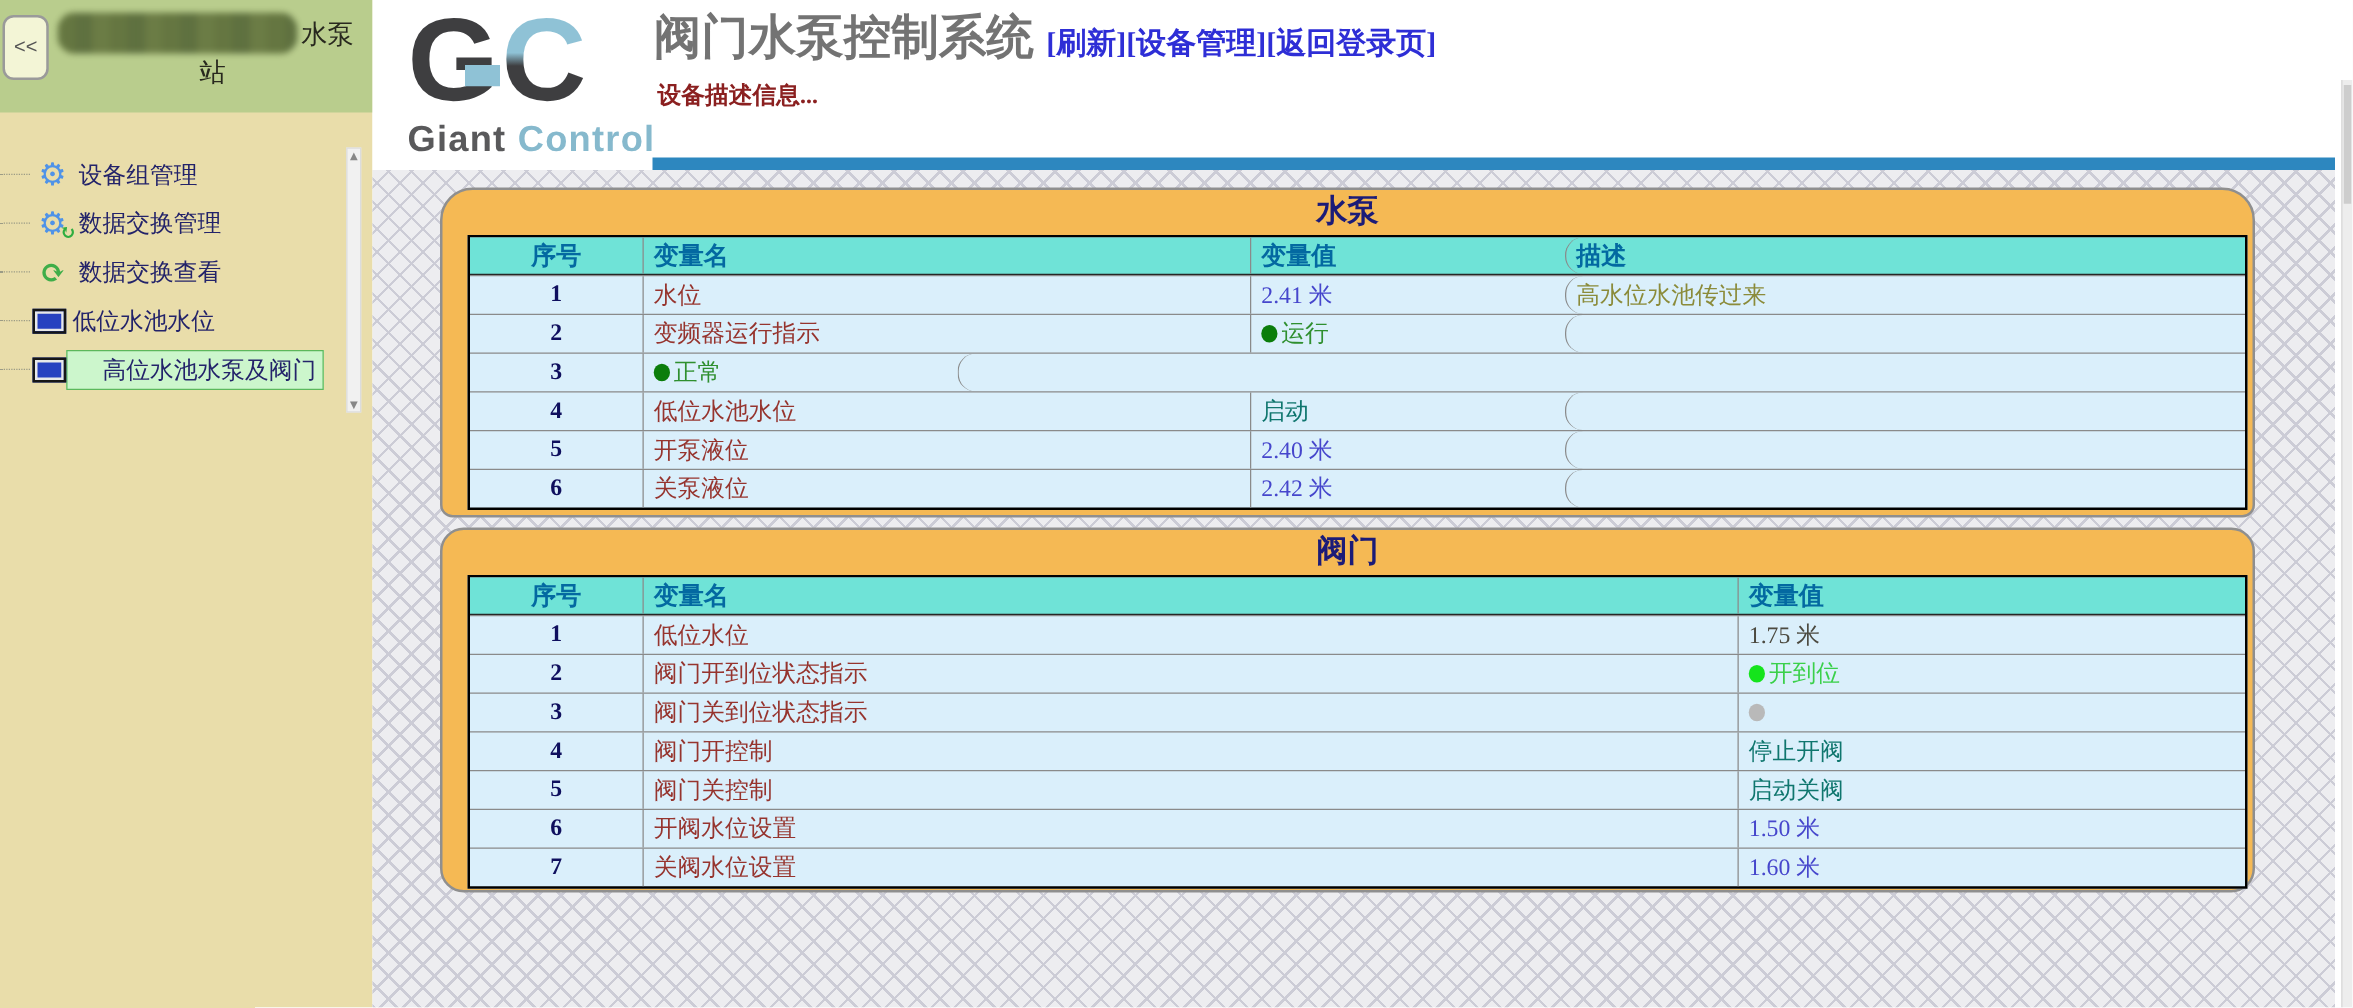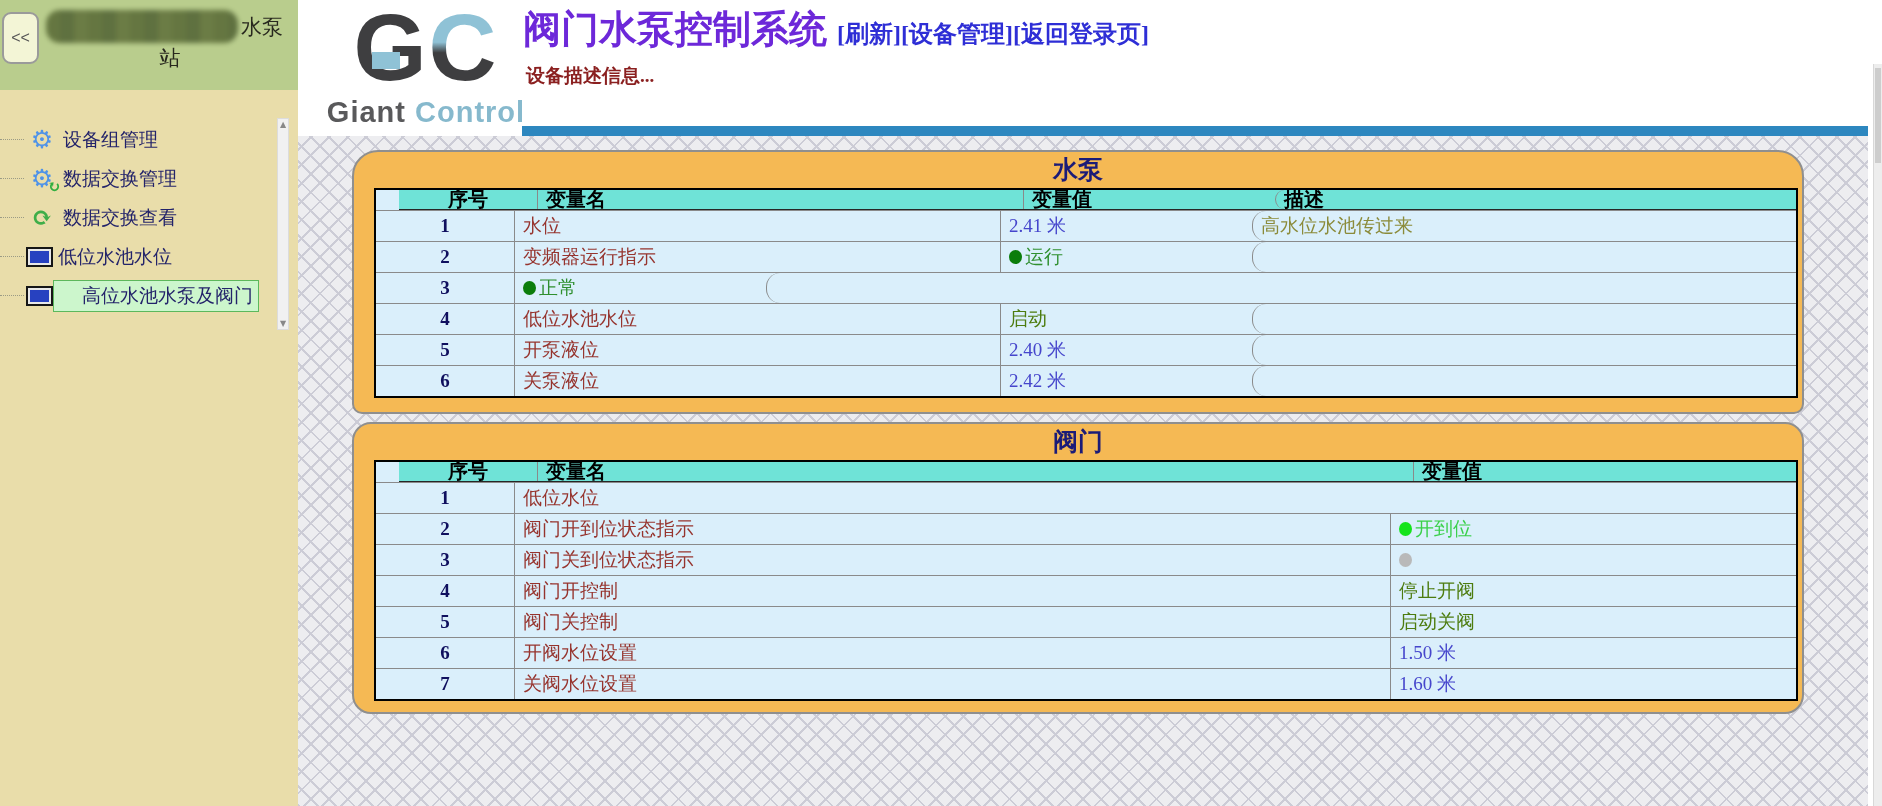--- a/index.html
+++ b/index.html
@@ -40,32 +40,32 @@
   .side-scrollbar { position:absolute; left:277px; top:118px; width:12px; height:212px;
                     background:#f1f1f1; border:1px solid #dcdcdc; cursor:pointer; }
   .side-scrollbar .arr { position:absolute; left:0; width:100%; text-align:center;
                          font-size:8px; color:#888; font-family:"DejaVu Sans",sans-serif; }
   .side-scrollbar .up { top:1px; } .side-scrollbar .down { bottom:1px; }
 
   
   .main { position:absolute; left:298px; top:0; width:1584px; height:806px; }
   .topbar { position:absolute; left:0; top:0; width:1584px; height:136px; background:#fff; }
 
-  .logo { position:absolute; left:28px; top:2px; width:200px; text-align:center;
+  .logo { position:absolute; left:28px; top:2px; width:200px; text-align:left;
           font-family:"Liberation Sans",sans-serif; }
   .gc { font-size:94px; line-height:92px; font-weight:800; letter-spacing:2px; position:relative; }
   .gc .g { color:#3e3e40; }
   .gc .gbar { position:absolute; left:46px; top:50px; width:28px; height:17px; background:#8fc2d6; }
   .gc .c { background:linear-gradient(#8fc2d6 0 45%, #3e3e40 55% 100%);
            -webkit-background-clip:text; background-clip:text; color:transparent; }
   .brand { font-size:29px; font-weight:800; letter-spacing:1px; margin-top:2px; white-space:nowrap; }
   .brand .b1 { color:#59595b; } .brand .b2 { color:#86b9cd; }
 
   .title-row { position:absolute; left:225px; top:4px; white-space:nowrap; }
-  .page-title { display:inline; font-size:38px; font-weight:bold; color:#6d28d9; }
+  .page-title { display:inline; font-size:38px; font-weight:bold; color:#737373; }
   .hlinks { font-size:24px; font-weight:bold; color:#2e2ed6; margin-left:10px; }
   .hlink { cursor:pointer; }
   .desc { position:absolute; left:228px; top:63px; font-size:19px; font-weight:bold; color:#8b2020; }
 
   .tabs { position:absolute; left:224px; top:86px; height:40px; display:flex; align-items:flex-end; gap:14px; }
   .tab { font-size:20px; padding:0 13px; display:flex; align-items:center; cursor:pointer; }
   .tab-inactive { height:40px; border:2px solid #f0a23c; border-bottom:none;
                   border-radius:10px 10px 0 0;
                   background:linear-gradient(#fffef8,#d8ecc4); color:#ef9466; }
   .tab-active { height:32px; background:#1fa6bd; color:#9ddf66; border-radius:4px 4px 0 0; }
@@ -80,37 +80,37 @@
 
   .panel { position:absolute; left:54px; width:1452px; background:#f5b954;
            border:2px solid #8f8f8f; border-radius:26px 26px 10px 10px; }
   .panel-pump { top:14px; height:264px; }
   .panel-valve { top:286px; height:292px;border-radius:19px; }
   .ptitle { height:36px; line-height:36px; text-align:center; font-size:25px;
             font-weight:bold; color:#1b1b78; }
   .tbl { position:absolute; left:20px; top:36px; width:1424px; background:#daeffb;
          border:2px solid #000; }
   .trow { display:flex; height:31px; border-top:1px solid #8a8a8a; font-size:19px; }
-  .thead { height:20px; background:#6fe3d7; font-weight:bold; color:#000000;
-           border-top:none; border-bottom:1px solid #262626; font-size:20px;margin-left:23px; }
+  .thead { height:30px; background:#6fe3d7; font-weight:bold; color:#0369a1;
+           border-top:none; border-bottom:1px solid #262626; font-size:20px; }
   .cell { display:flex; align-items:center; padding:0 8px; border-left:1px solid #8a8a8a;
           overflow:hidden; white-space:nowrap; }
   .cell:first-child { border-left:none; justify-content:center; }
   .cnum { font-weight:bold; color:#0f0f5e; }
   .t1 .w1 { width:138px; } .t1 .w2 { width:486px; } .t1 .w3 { width:252px; } .t1 .w4 { flex:1;border-radius:14px; }
   .t2 .w1 { width:138px; } .t2 .w2 { width:876px; } .t2 .w3 { flex:1; }
   .vname { color:#96342e; }
   .vdesc { color:#8b8b3a; }
 
   .dot { display:inline-block; width:13px; height:14px; border-radius:50%; margin-right:3px; }
   .dot-dark-green { background:#0b7d0b; }
   .dot-bright-green { background:#15e41c; }
   .dot-gray { background:#b9b9b9; }
   .val-blue { color:#4646cc; }
-  .val-link { color:#4d7c0f; cursor:pointer; }
+  .val-link { color:#0f766e; cursor:pointer; }
   .val-green { color:#2f8f2f; }
   .val-bright-green { color:#3ad04a; }
   .val-dark { color:#4c4a40; }
 
   .page-scrollbar { position:absolute; right:0; top:64px; width:9px; height:742px;
                     background:#ededed; border-left:1px solid #d8d8d8; cursor:pointer; }
   .page-scrollbar .thumb { position:absolute; top:4px; left:1px; right:1px; height:95px; background:#cdcdcd; }
 </style>
 </head>
 <body>
@@ -270,20 +270,24 @@
           <div class="trow thead">
             <div class="cell w1">序号</div>
             <div class="cell w2">变量名</div>
             <div class="cell w3">变量值</div>
           </div>
           <div>
 
               <div class="trow">
                 <div class="cell w1 cnum">1</div>
                 <div class="cell w2 vname">低位水位</div>
+                <div class="cell w3">
+
+                  <span class="val-dark">1.75 米</span>
+                </div>
               </div>
 
               <div class="trow">
                 <div class="cell w1 cnum">2</div>
                 <div class="cell w2 vname">阀门开到位状态指示</div>
                 <div class="cell w3">
                   <span class="dot dot-bright-green"></span>
                   <span class="val-bright-green">开到位</span>
                 </div>
               </div>

